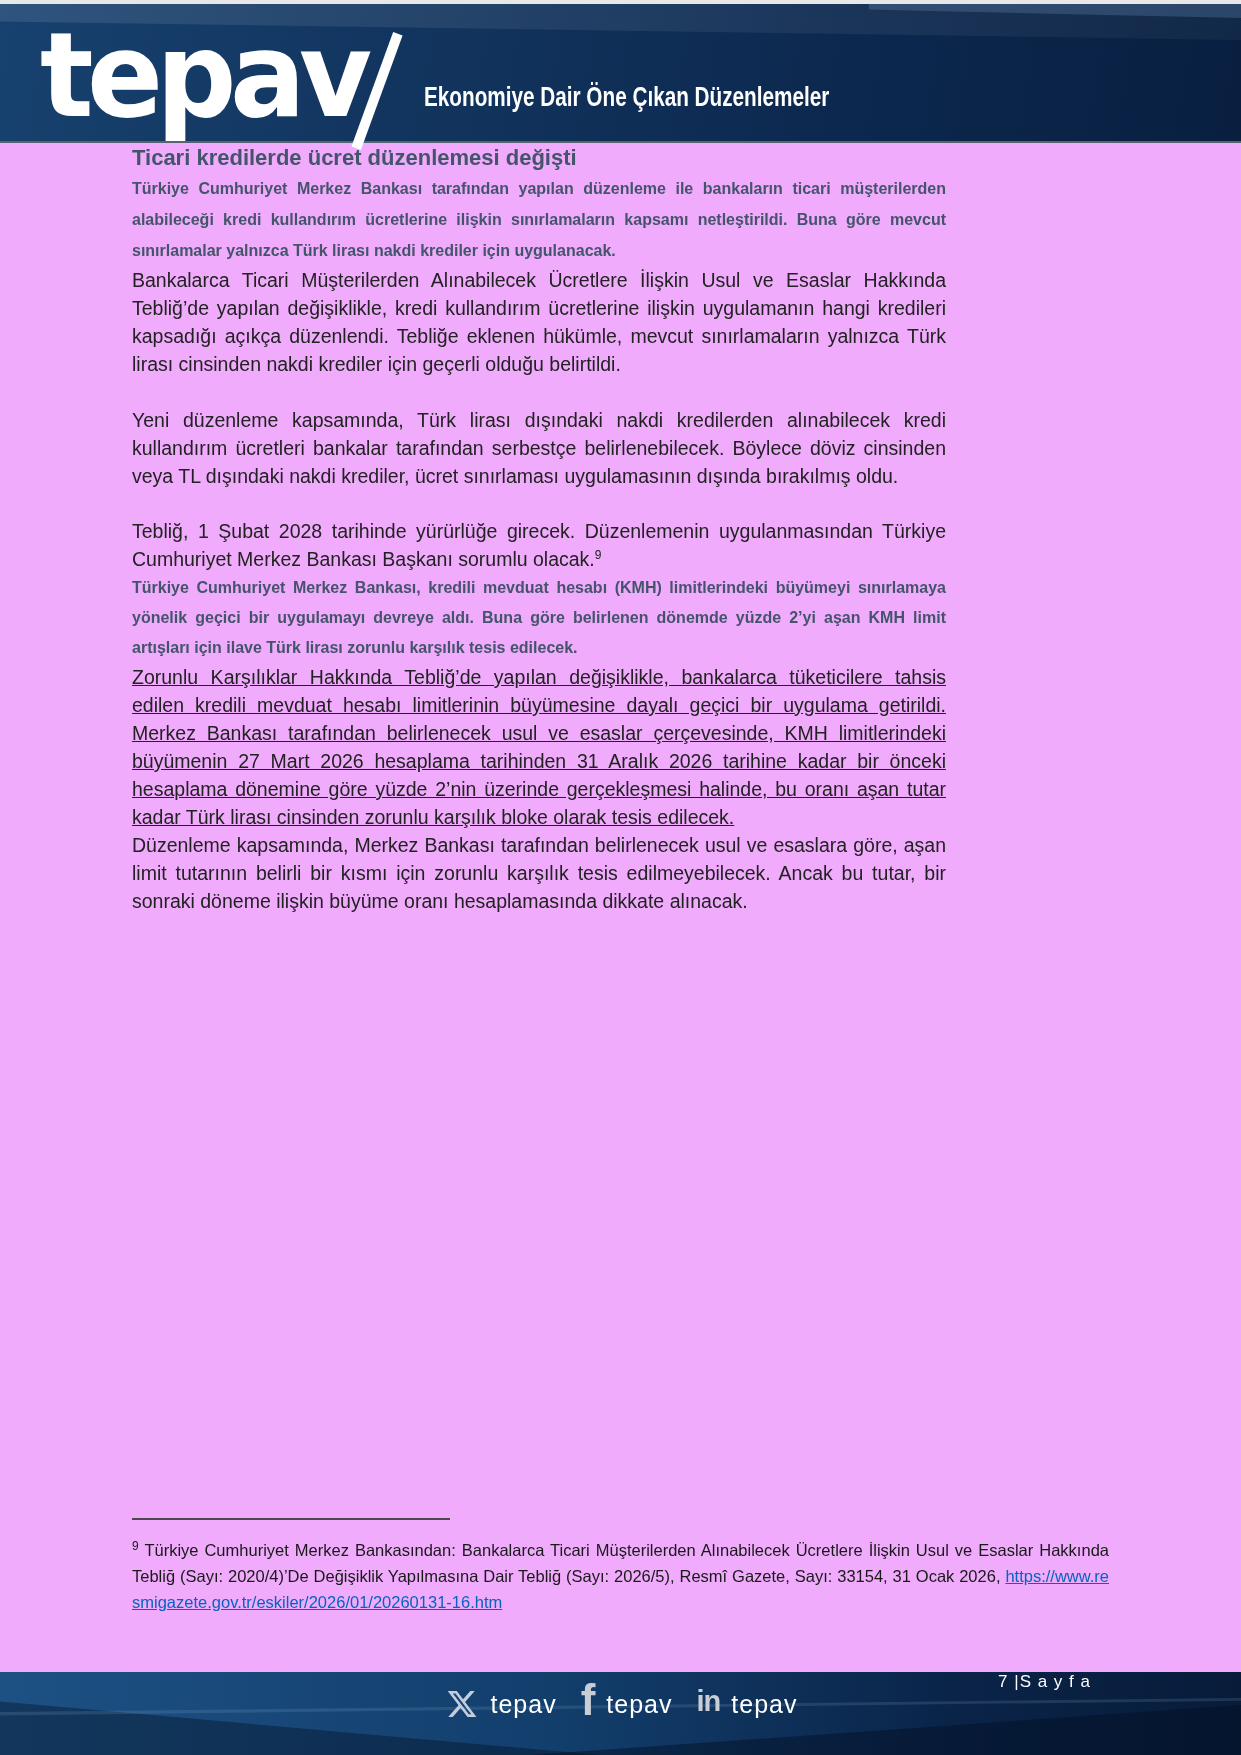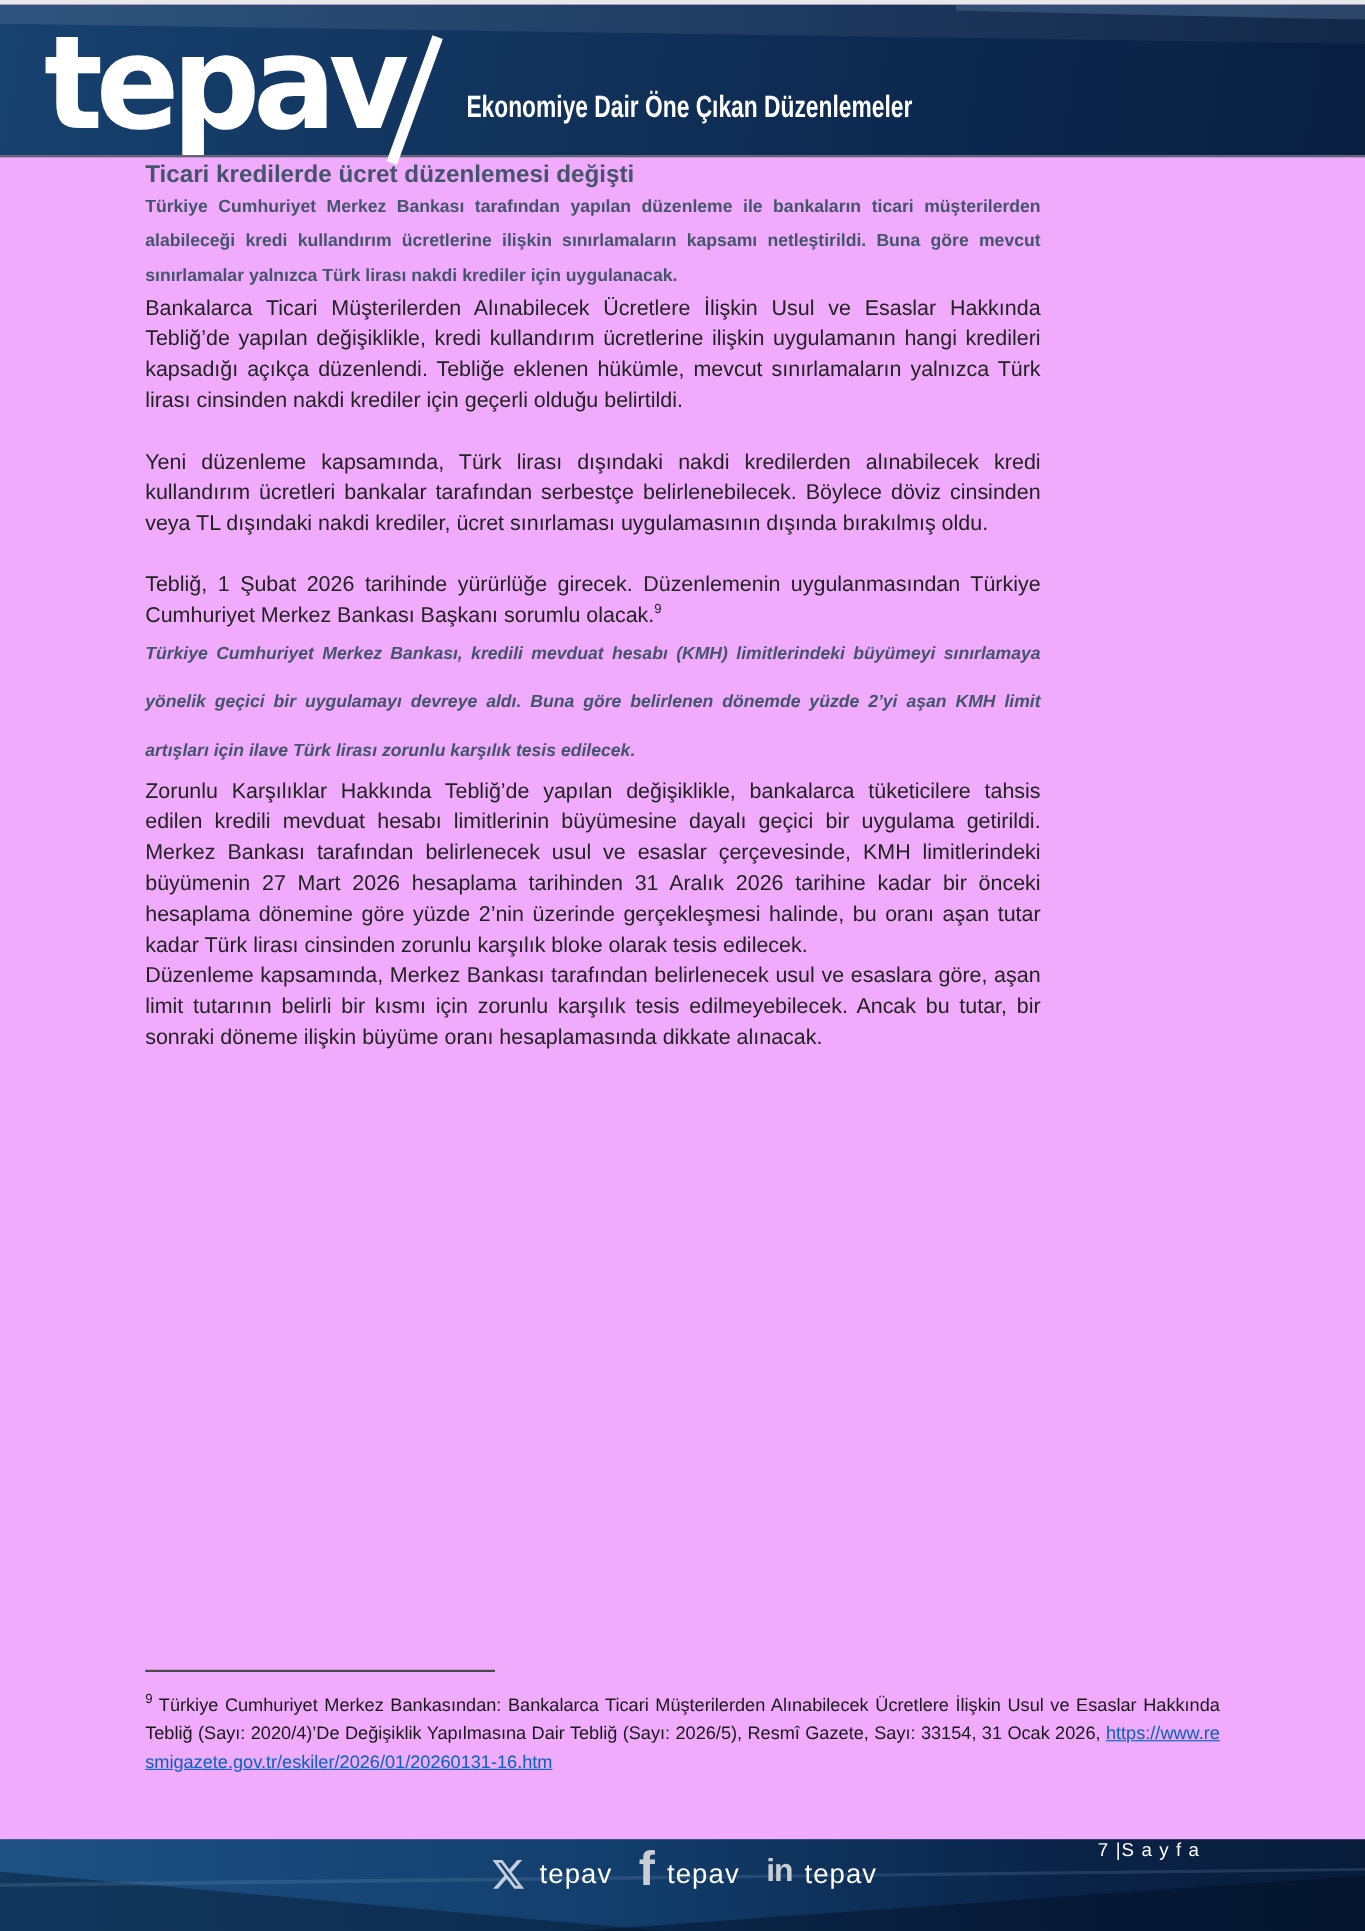--- a/index.html
+++ b/index.html
@@ -60,22 +60,22 @@
   .body-p{
     margin-top:42px;font-size:19.5px;line-height:28px;text-align:justify;color:#222222;
   }
   .body-p.tight{margin-top:27px;}
   .subhead{
     margin-top:36px;font-size:20px;font-weight:bold;color:#000000;line-height:27px;
   }
   .title2{
     margin-top:40px;font-size:25px;font-weight:bold;color:#44546A;line-height:34px;
   }
-  .lead2{margin-top:30px;line-height:44px;font-style:italic;}
-  .p-long{margin-top:30px;}
+  .lead2{margin-top:30px;line-height:30px;}
+  .p-long{margin-top:30px;text-decoration:underline;}
   .subhead2{margin-top:40px;}
   .p-last{margin-top:22px;}
   sup.fn-ref{font-size:12px;line-height:0;}
 
   
   .footnote{
     position:absolute;left:132px;top:1514px;width:977px;
     font-size:16.5px;line-height:26px;color:#191919;text-align:justify;
   }
   .fn-rule{width:318px;height:2px;background:#4a4a4a;margin-bottom:17px;}
@@ -141,21 +141,21 @@
 
     <p class="title1">Ticari kredilerde ücret düzenlemesi değişti</p>
 
     <p class="lead">Türkiye Cumhuriyet Merkez Bankası tarafından yapılan düzenleme ile bankaların ticari müşterilerden alabileceği kredi kullandırım ücretlerine ilişkin sınırlamaların kapsamı netleştirildi. Buna göre mevcut sınırlamalar yalnızca Türk lirası nakdi krediler için uygulanacak.</p>
 
     <p class="body-p">Bankalarca Ticari Müşterilerden Alınabilecek Ücretlere İlişkin Usul ve Esaslar Hakkında Tebliğ’de yapılan değişiklikle, kredi kullandırım ücretlerine ilişkin uygulamanın hangi kredileri kapsadığı açıkça düzenlendi. Tebliğe eklenen hükümle, mevcut sınırlamaların yalnızca Türk lirası cinsinden nakdi krediler için geçerli olduğu belirtildi.</p>
 
 
     <p class="body-p tight" style="margin-top:28px">Yeni düzenleme kapsamında, Türk lirası dışındaki nakdi kredilerden alınabilecek kredi kullandırım ücretleri bankalar tarafından serbestçe belirlenebilecek. Böylece döviz cinsinden veya TL dışındaki nakdi krediler, ücret sınırlaması uygulamasının dışında bırakılmış oldu.</p>
 
-    <p class="body-p tight"><span>Tebliğ, 1 Şubat 2026 tarihinde yürürlüğe girecek. Düzenlemenin uygulanmasından Türkiye Cumhuriyet Merkez Bankası Başkanı sorumlu olacak.</span><sup class="fn-ref">9</sup></p>
+    <p class="body-p tight"><span>Tebliğ, 1 Şubat 2028 tarihinde yürürlüğe girecek. Düzenlemenin uygulanmasından Türkiye Cumhuriyet Merkez Bankası Başkanı sorumlu olacak.</span><sup class="fn-ref">9</sup></p>
 
 
     <p class="lead lead2">Türkiye Cumhuriyet Merkez Bankası, kredili mevduat hesabı (KMH) limitlerindeki büyümeyi sınırlamaya yönelik geçici bir uygulamayı devreye aldı. Buna göre belirlenen dönemde yüzde 2’yi aşan KMH limit artışları için ilave Türk lirası zorunlu karşılık tesis edilecek.</p>
 
     <p class="body-p p-long">Zorunlu Karşılıklar Hakkında Tebliğ’de yapılan değişiklikle, bankalarca tüketicilere tahsis edilen kredili mevduat hesabı limitlerinin büyümesine dayalı geçici bir uygulama getirildi. Merkez Bankası tarafından belirlenecek usul ve esaslar çerçevesinde, KMH limitlerindeki büyümenin 27 Mart 2026 hesaplama tarihinden 31 Aralık 2026 tarihine kadar bir önceki hesaplama dönemine göre yüzde 2’nin üzerinde gerçekleşmesi halinde, bu oranı aşan tutar kadar Türk lirası cinsinden zorunlu karşılık bloke olarak tesis edilecek.</p>
 
 
     <p class="body-p p-last">Düzenleme kapsamında, Merkez Bankası tarafından belirlenecek usul ve esaslara göre, aşan limit tutarının belirli bir kısmı için zorunlu karşılık tesis edilmeyebilecek. Ancak bu tutar, bir sonraki döneme ilişkin büyüme oranı hesaplamasında dikkate alınacak.</p>
 
   </main>

